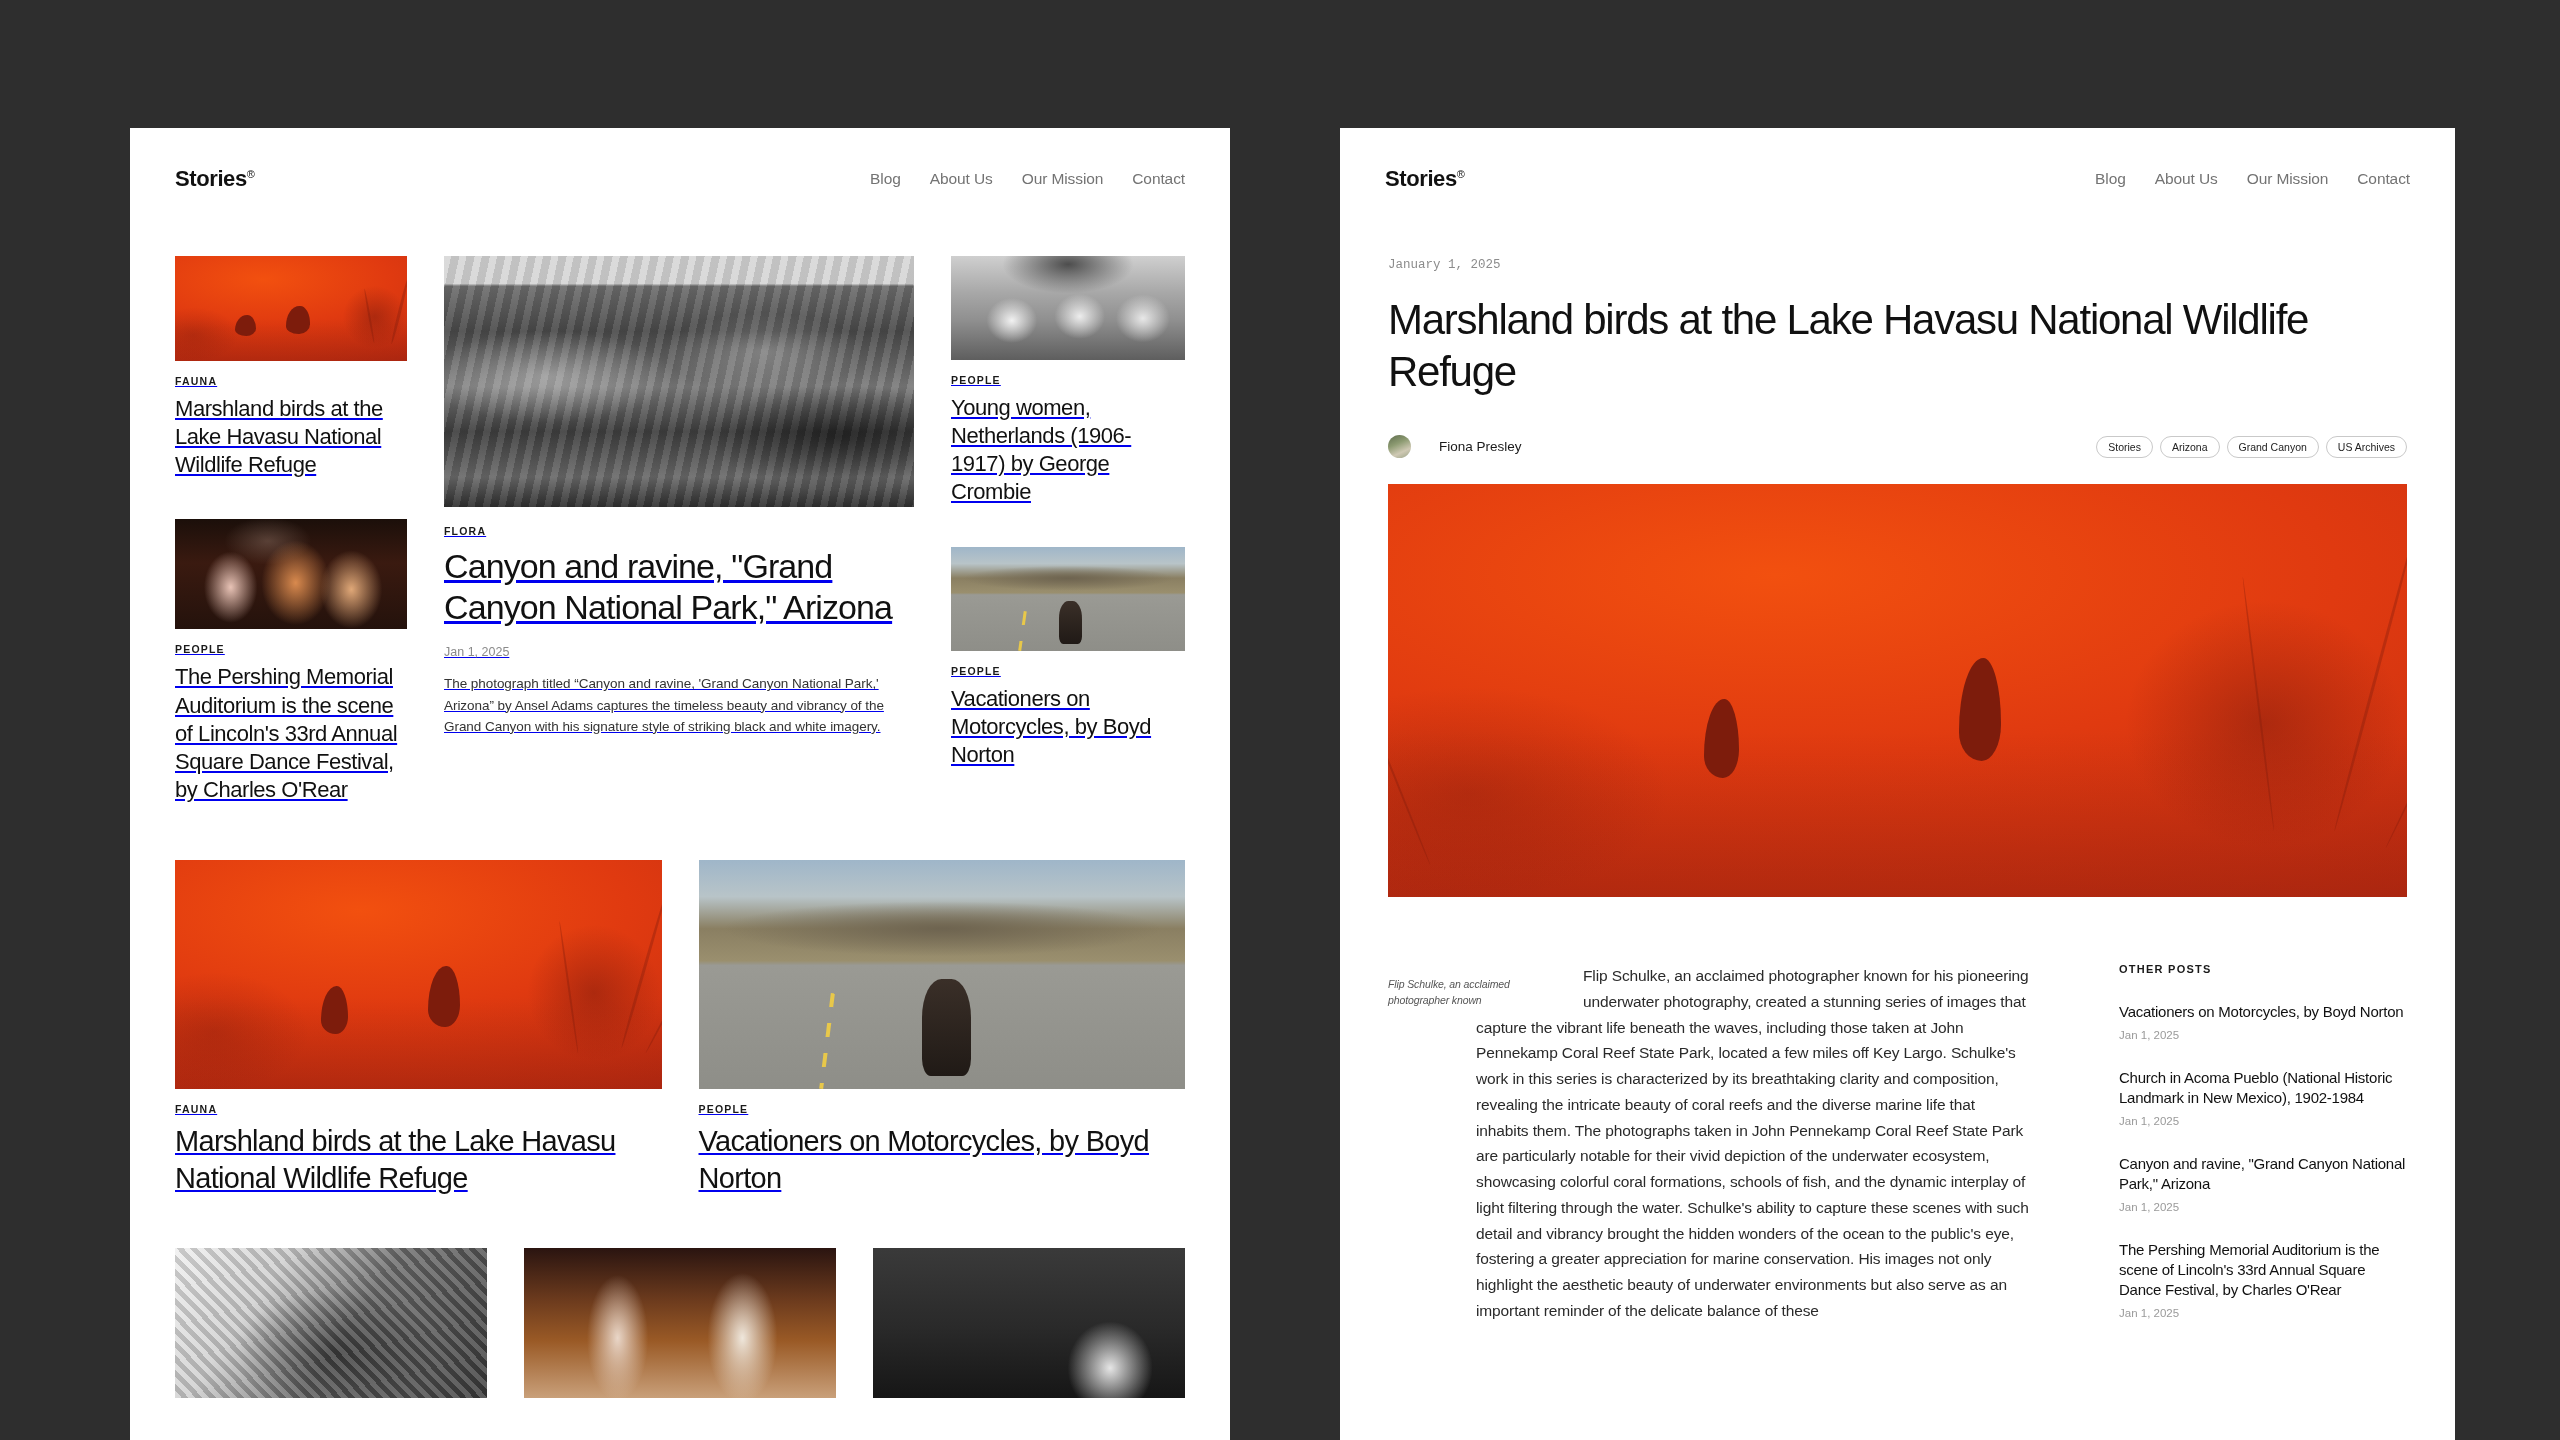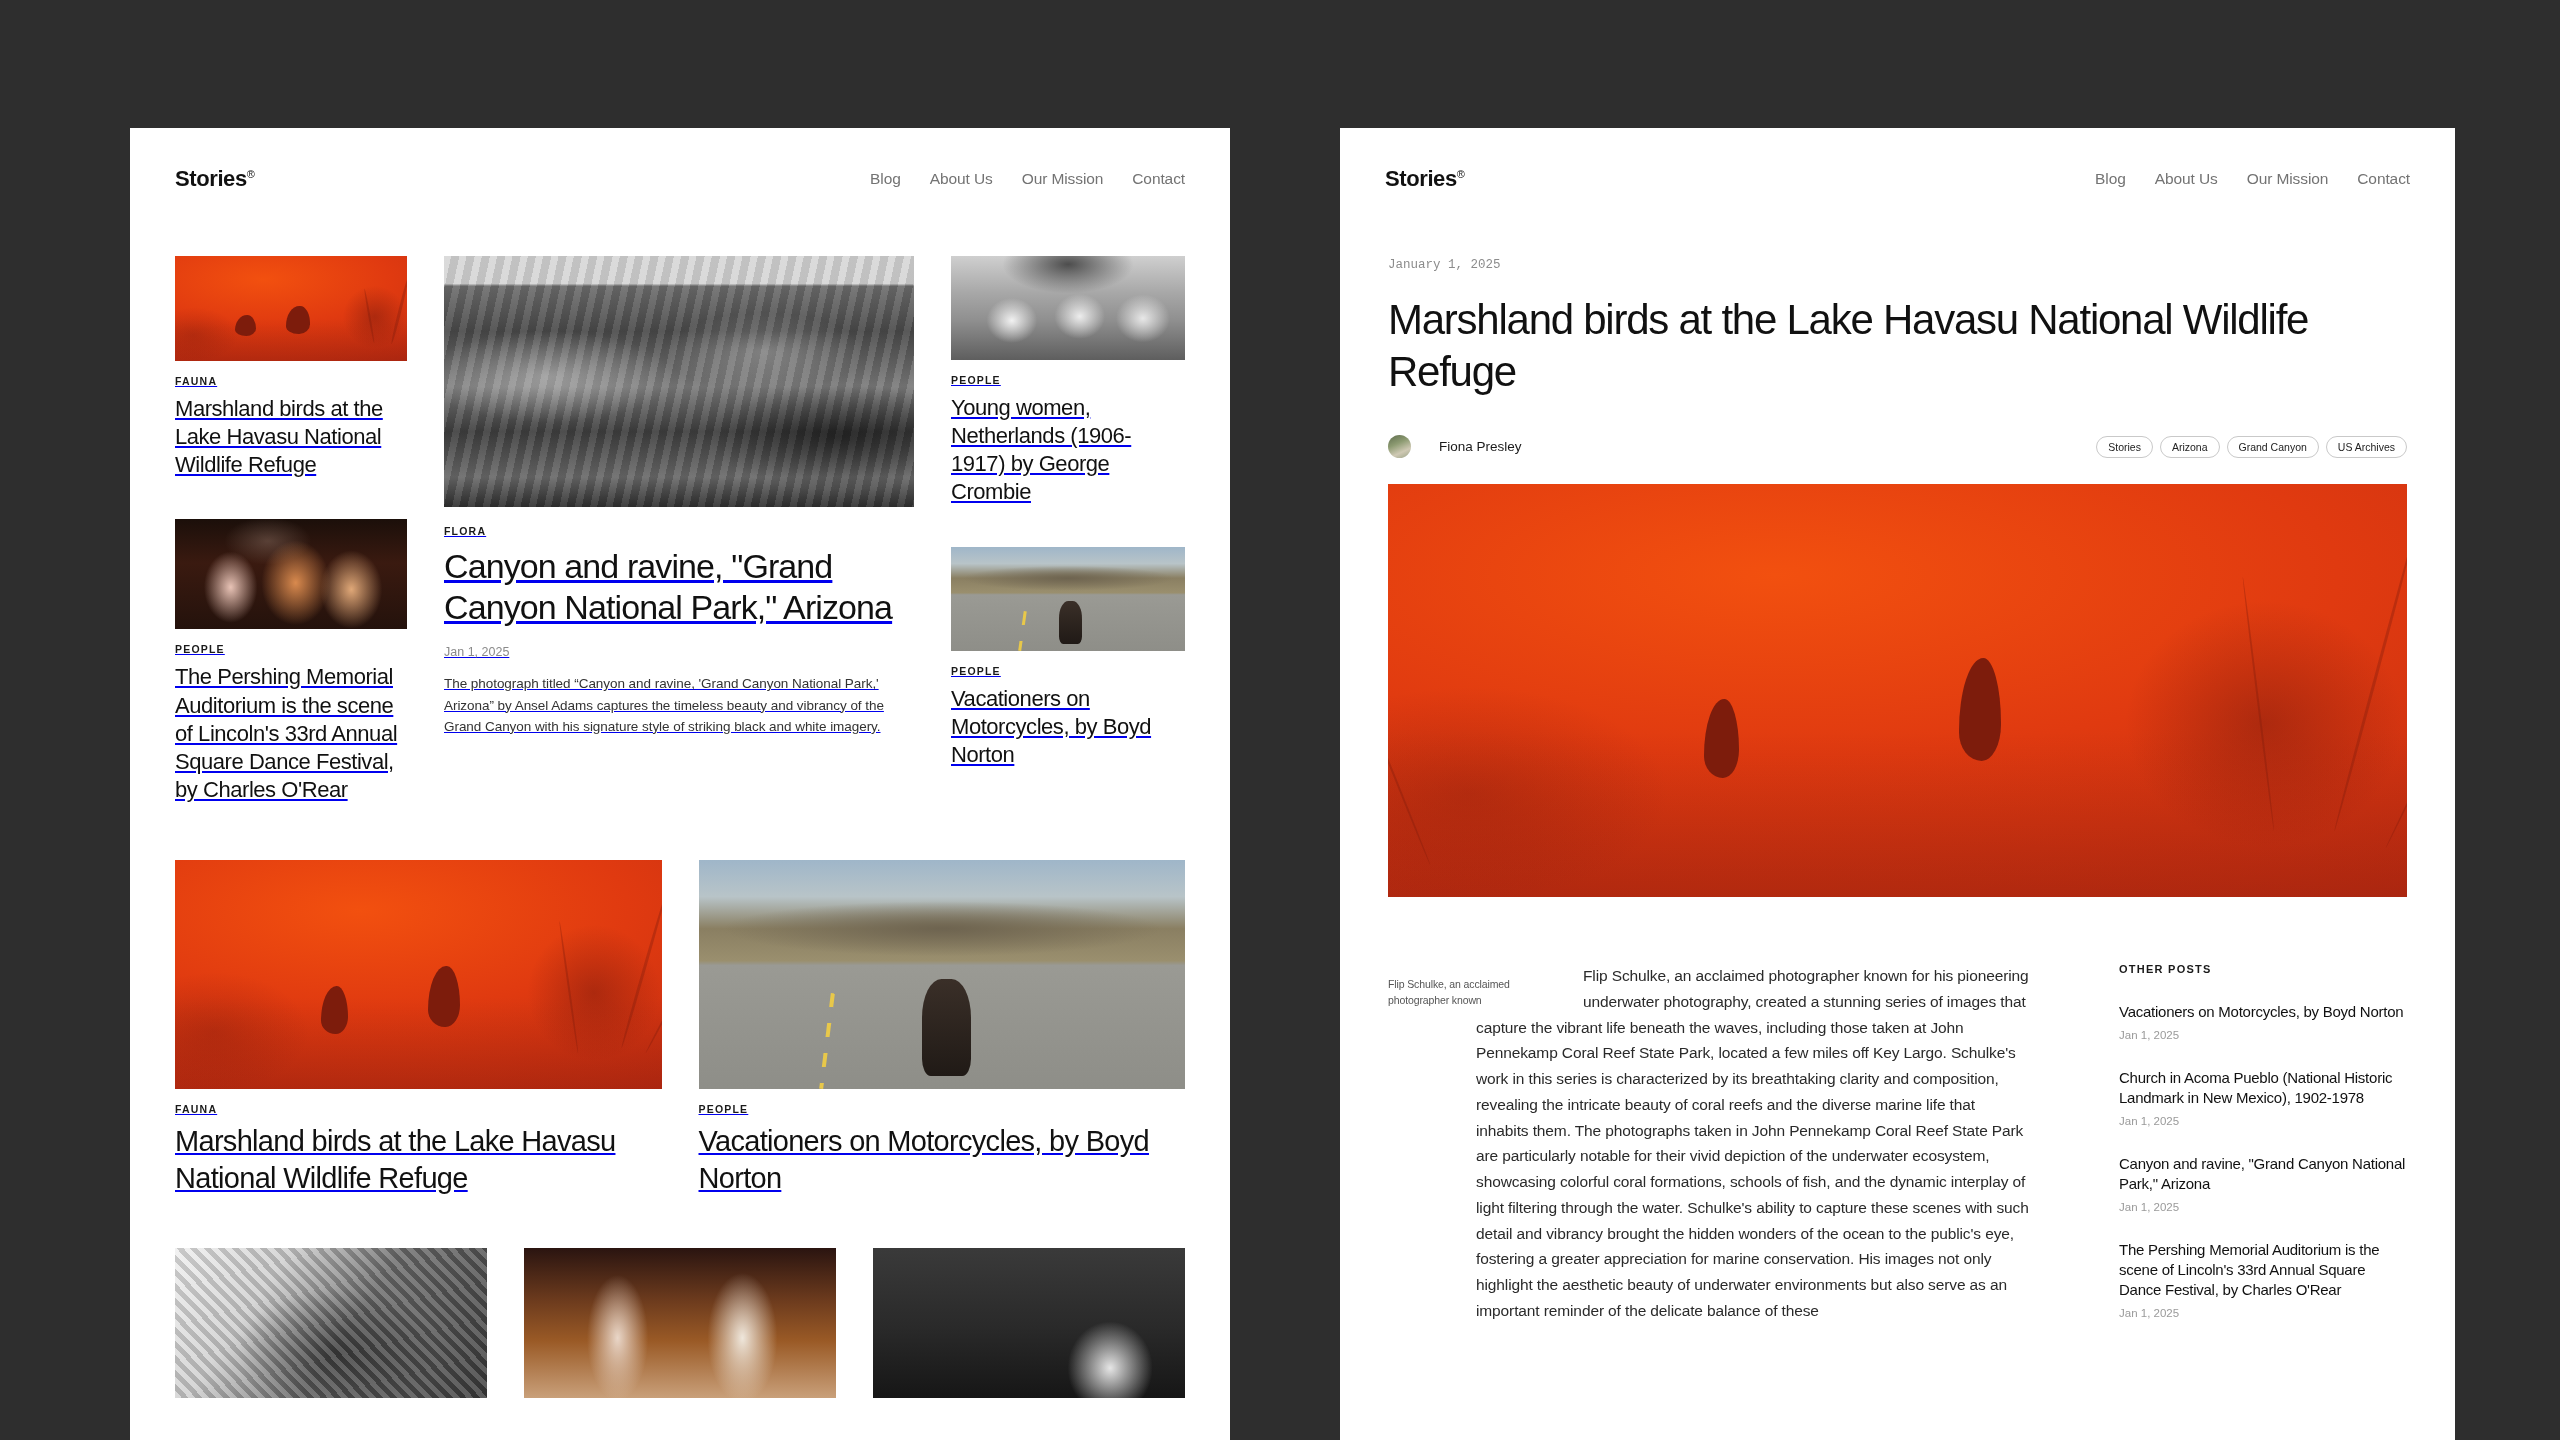--- a/index.html
+++ b/index.html
@@ -207,20 +207,21 @@
     line-height: 1.66;
     color: #2a2a2a;
     letter-spacing: -0.12px;
     padding-left: 88px;
   }
   .inset-figure {
     float: left;
     width: 173px;
     margin: 6px 22px 6px -88px;
     shape-outside: margin-box;
+    font-style: italic;
   }
   .inset-img {
     width: 173px; height: 225px;
     overflow: hidden; position: relative;
   }
   .inset-cap {
     font-size: 10.5px;
     line-height: 1.45;
     color: #555;
     margin-top: 8px;
@@ -553,21 +554,21 @@
         </div>
 
         <aside>
           <div class="other-posts-label">OTHER POSTS</div>
 
           <a class="op-item" href="#" style="display:block;text-decoration:none">
             <div class="op-title">Vacationers on Motorcycles, by Boyd Norton</div>
             <div class="op-date">Jan 1, 2025</div>
           </a>
           <a class="op-item" href="#" style="display:block;text-decoration:none">
-            <div class="op-title">Church in Acoma Pueblo (National Historic Landmark in New Mexico), 1902-1978</div>
+            <div class="op-title">Church in Acoma Pueblo (National Historic Landmark in New Mexico), 1902-1984</div>
             <div class="op-date">Jan 1, 2025</div>
           </a>
           <a class="op-item" href="#" style="display:block;text-decoration:none">
             <div class="op-title">Canyon and ravine, "Grand Canyon National Park," Arizona</div>
             <div class="op-date">Jan 1, 2025</div>
           </a>
           <a class="op-item" href="#" style="display:block;text-decoration:none">
             <div class="op-title">The Pershing Memorial Auditorium is the scene of Lincoln's 33rd Annual Square Dance Festival, by Charles O'Rear</div>
             <div class="op-date">Jan 1, 2025</div>
           </a>

